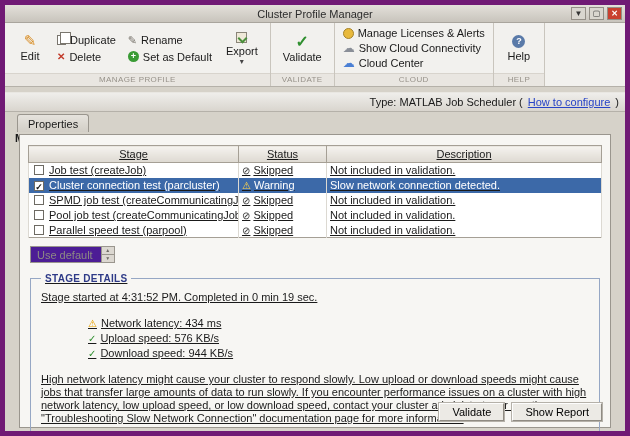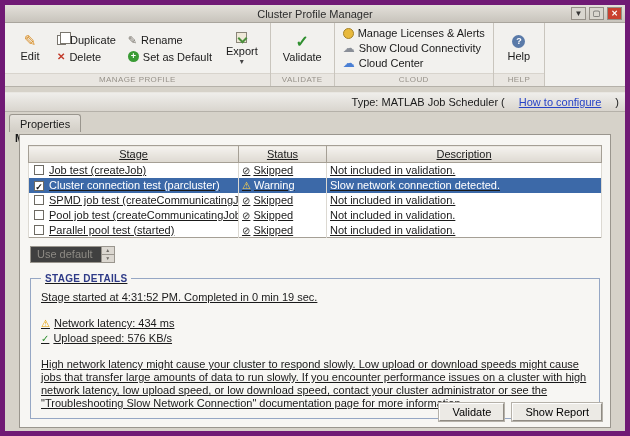--- a/index.html
+++ b/index.html
@@ -88,26 +88,26 @@
     margin-top:5px; height:20px; display:flex; align-items:stretch;
     border-top:1px solid #e9e7e2; border-bottom:1px solid #b5b1a9;
     background:linear-gradient(#efeeeb,#d9d5ce);
   }
   .profile-left {
     width:210px; background:#fcfbfa; display:flex; align-items:center;
     padding-left:10px; font-weight:bold; border-right:1px solid #d4d0c8;margin-top:45px;
   }
   .profile-right {
     flex:1; display:flex; align-items:center; justify-content:flex-end;
-    padding-right:6px; gap:14px;
+    padding-right:6px; gap:5px;
   }
   .link { color:#2743c7; text-decoration:underline; cursor:pointer; }
 
   
-  .tabs { display:flex; padding-left:4px; height:18px; position:relative; z-index:2; margin-top:2px; }
+  .tabs { display:flex; padding-left:12px; height:18px; position:relative; z-index:2; margin-top:2px; }
   .tab {
     display:flex; align-items:center; padding:0 10px; margin-right:2px;
     border:1px solid #9a968e; border-bottom:none; border-radius:3px 3px 0 0;
     background:linear-gradient(#e6e3dd,#d2cec6); cursor:default; height:18px;
   }
   .tab.active { background:#f7f6f3; font-weight:bold; height:19px; margin-bottom:-1px; }
 
   
   .panel {
     position:absolute; left:14px; right:14px; top:129px; bottom:3px;
@@ -135,39 +135,39 @@
     line-height:9px; text-align:center;
   }
   .cb i { font-size:9px; color:#111; font-weight:bold; }
   .w-icon { color:#f3b700; margin-right:3px; font-size:10px; }
   tr.row.selected .w-icon { color:#ffd24a; }
   .s-icon { color:#3a3a3a; margin-right:3px; font-size:10px; }
 
   
   .workers { display:flex; align-items:center; gap:8px; margin:8px 0 0 2px; }
   .spinner {
-    display:inline-flex; align-items:flex-start; border:1px solid #9a968e; background:#404040;
+    display:inline-flex; align-items:center; border:1px solid #9a968e; background:#4c1d95;
   }
   .spin-text { padding:1px 8px 1px 6px; color:#8d8a84; min-width:64px; }
   .spin-arrows { display:flex; flex-direction:column; border-left:1px solid #9a968e; }
   .spin-arrows span {
     font-size:5px; line-height:7px; width:12px; text-align:center;
     background:#dcd8d1; color:#6e6a64;
   }
   .spin-arrows span:first-child { border-bottom:1px solid #9a968e; }
 
   
   fieldset.details {
     margin:10px 2px 0 2px; border:1px solid #96a7c4; padding:6px 10px 8px 10px;text-decoration:underline;
   }
   fieldset.details legend {
     font-size:10px; font-weight:bold; color:#2e3a87; padding:0 4px; letter-spacing:0.3px;
   }
   .d-line { line-height:14px; }
-  .d-metrics { margin-top:12px; }
+  .d-metrics { margin-top:12px;margin-left:47px; }
   .d-metrics .d-line { line-height:15px; }
   .m-warn { color:#e7a100; margin-right:4px; font-size:10px; }
   .m-check { color:#2f8f2f; margin-right:4px; font-size:10px; }
   .d-body { margin-top:12px; line-height:13px; white-space:normal; }
 
   
   .footer { position:absolute; right:8px; bottom:6px; display:flex; gap:8px; }
   .btn3d {
     padding:2px 12px; background:#eceae5; font-size:11px; cursor:default;
     border:1px solid; border-color:#fdfdfd #8f8b83 #8f8b83 #fdfdfd;
@@ -316,21 +316,21 @@
           <td><span class="cb"></span><span>SPMD job test (createCommunicatingJob)</span></td>
           <td><i class="s-icon">⊘</i><span>Skipped</span></td>
           <td>Not included in validation.</td>
         </tr>
         <tr class="row">
           <td><span class="cb"></span><span>Pool job test (createCommunicatingJob)</span></td>
           <td><i class="s-icon">⊘</i><span>Skipped</span></td>
           <td>Not included in validation.</td>
         </tr>
         <tr class="row">
-          <td><span class="cb"></span><span>Parallel pool test (started)</span></td>
+          <td><span class="cb"></span><span>Parallel speed test (parpool)</span></td>
           <td><i class="s-icon">⊘</i><span>Skipped</span></td>
           <td>Not included in validation.</td>
         </tr>
       </tbody>
     </table>
 
     <div class="workers">
       <span class="spinner">
         <span class="spin-text">Use default</span>
         <span class="spin-arrows">
@@ -339,20 +339,21 @@
         </span>
       </span>
     </div>
 
     <fieldset class="details">
       <legend>STAGE DETAILS</legend>
       <div class="d-line">Stage started at 4:31:52 PM.  Completed in 0 min 19 sec.</div>
       <div class="d-metrics">
         <div class="d-line"><i class="m-warn">⚠</i><span>Network latency: 434 ms</span></div>
         <div class="d-line"><i class="m-check">✓</i><span>Upload speed: 576 KB/s</span></div>
+        <div class="d-line"><i class="m-check">✓</i><span>Download speed: 944 KB/s</span></div>
       </div>
       <div class="d-body">High network latency might cause your cluster to respond slowly. Low upload or download speeds might cause jobs that transfer large amounts of data to run slowly. If you encounter performance issues on a cluster with high network latency, low upload speed, or low download speed, contact your cluster administrator or see the "Troubleshooting Slow Network Connection" documentation page for more information.</div>
     </fieldset>
 
     <div class="footer">
       <button class="btn3d">Validate</button>
       <button class="btn3d">Show Report</button>
     </div>
 
   </div>

